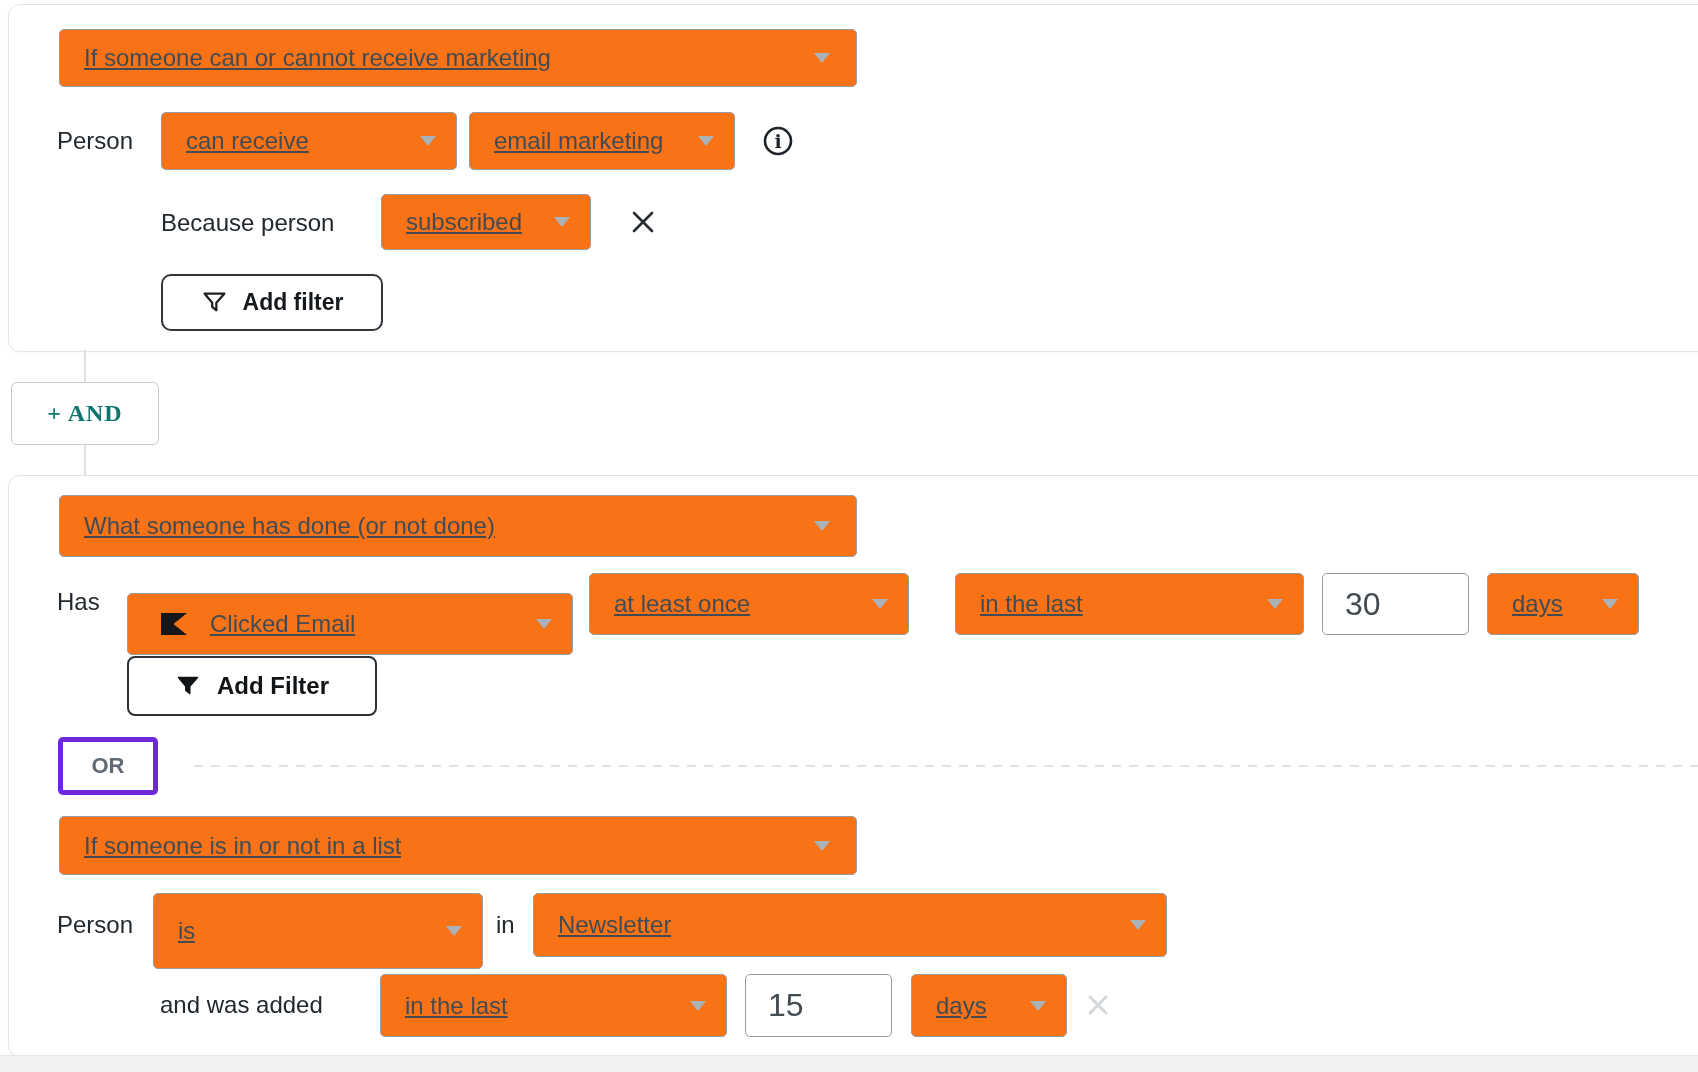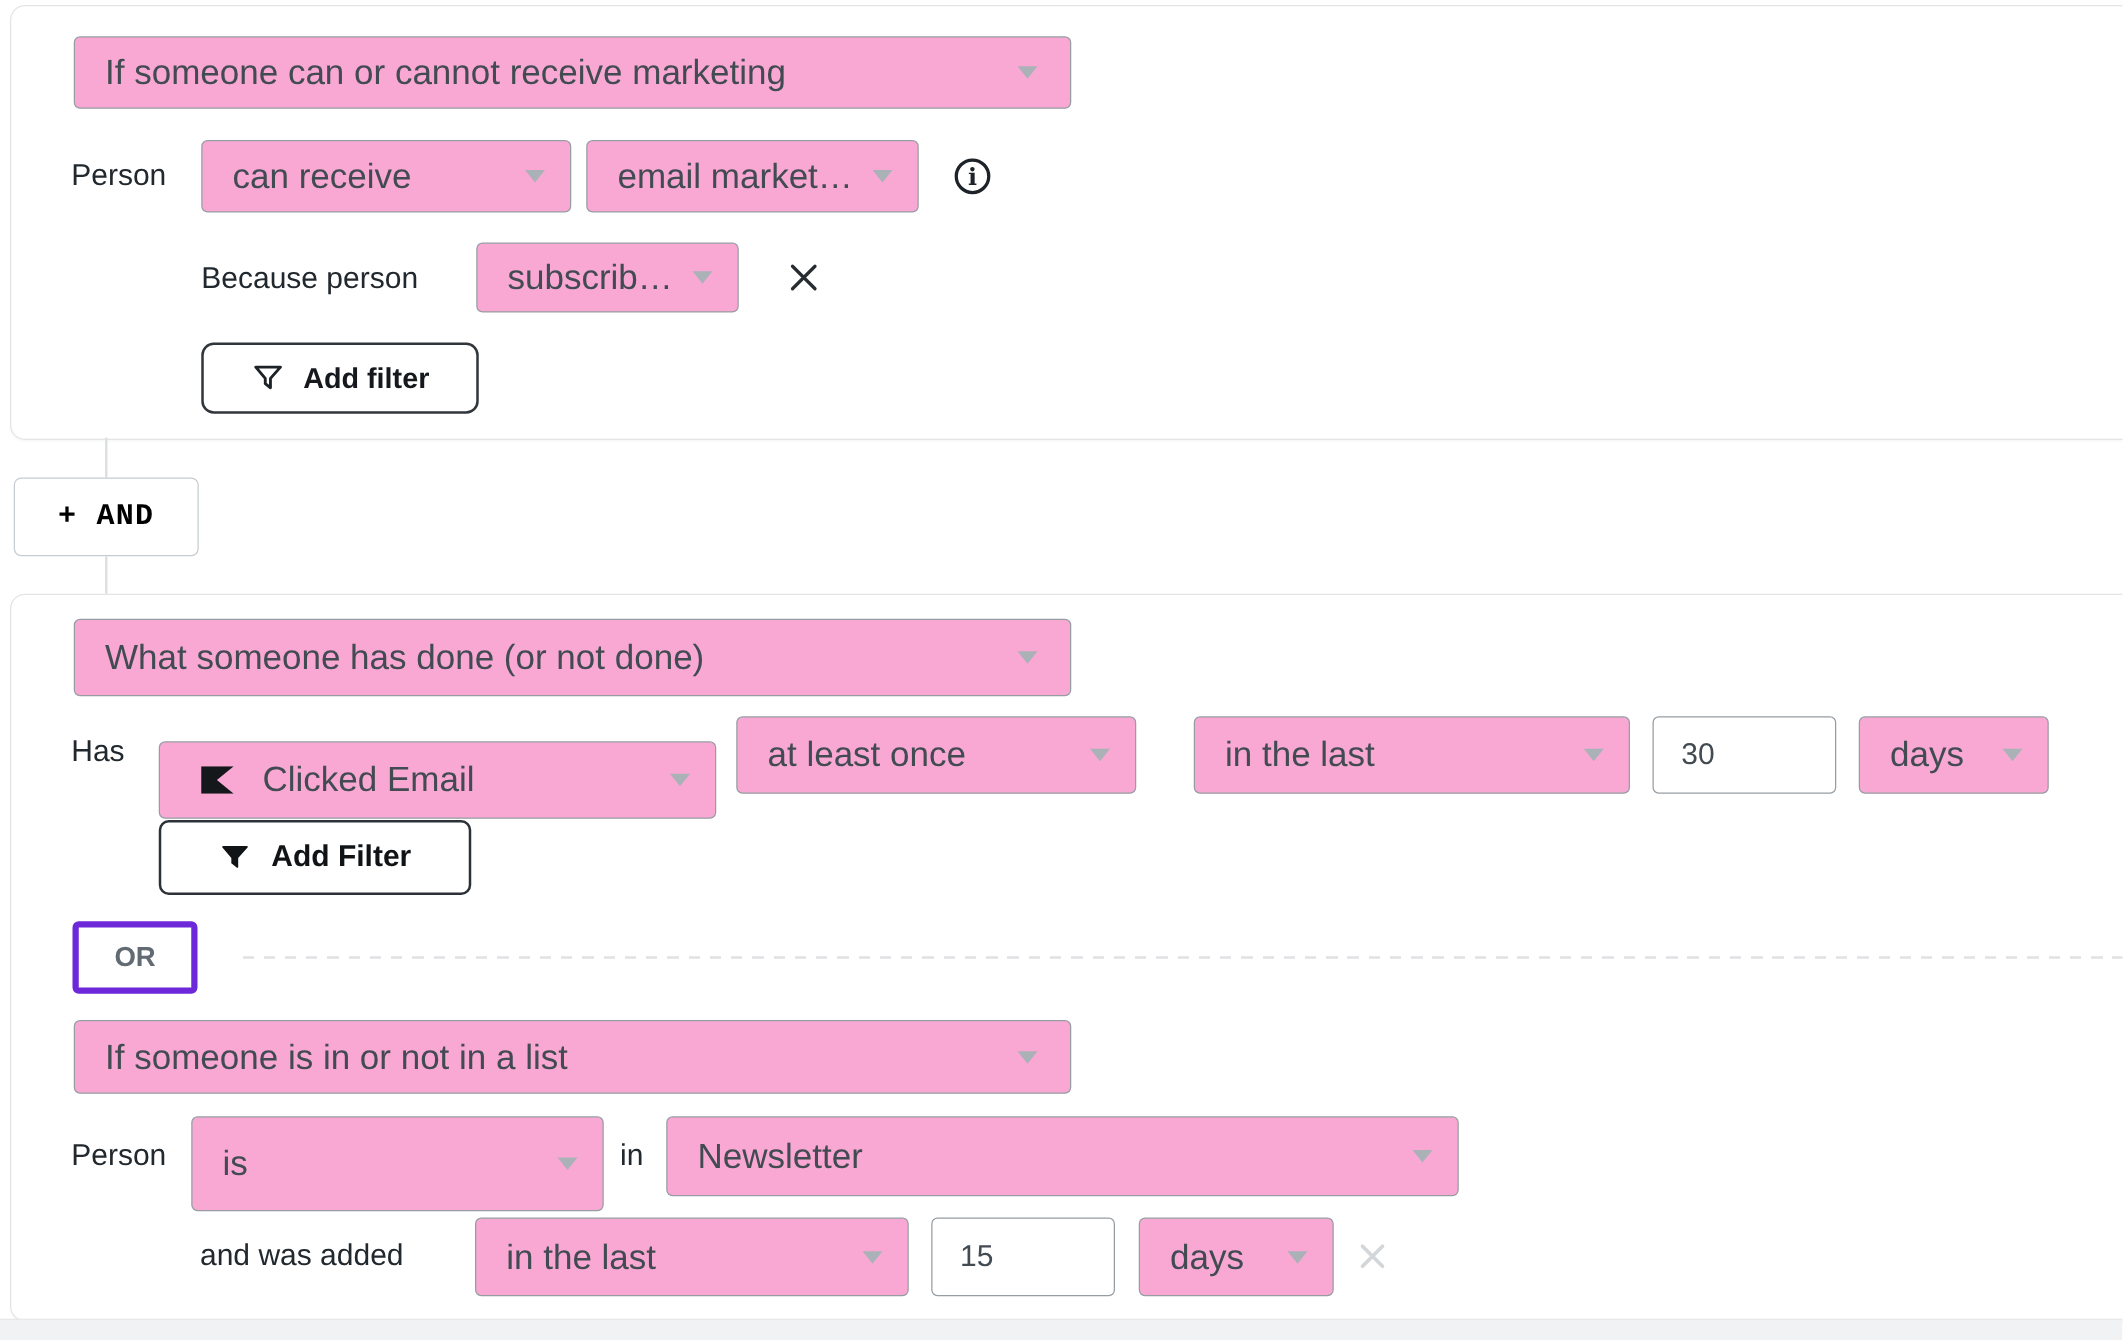--- a/index.html
+++ b/index.html
@@ -12,36 +12,37 @@
   
   .card{
     position:absolute;left:8px;right:-14px;background:#fff;
     border:1px solid #e2e4e6;border-radius:12px;
     box-shadow:0 1px 2px rgba(40,50,60,0.03);
   }
   .card1{top:4px;height:346px;}
   .card2{top:475px;height:580px;}
   
   .select{
-    position:absolute;box-sizing:border-box;background:#f9a8d4;
+    position:absolute;box-sizing:border-box;background:#f97316;
     border:1px solid #969da3;border-radius:5px;
     display:flex;align-items:center;justify-content:space-between;
-    padding:0 20px 0 24px;font-size:28px;color:#434b52;cursor:pointer;
+    padding:0 20px 0 24px;font-size:24px;color:#434b52;cursor:pointer;
     white-space:nowrap;
+    text-decoration:underline;
   }
   .select .txt{overflow:hidden;text-overflow:ellipsis;}
   .chev{
     width:0;height:0;flex:none;margin-left:14px;
     border-left:8px solid transparent;border-right:8px solid transparent;
     border-top:10px solid #aab1b7;
   }
   .tinput{
     position:absolute;box-sizing:border-box;background:#fff;
     border:1px solid #969da3;border-radius:5px;
-    font-size:24px;color:#434b52;padding:0 0 0 22px;
+    font-size:32px;color:#434b52;padding:0 0 0 22px;
     font-family:"Liberation Sans","DejaVu Sans",sans-serif;outline:none;
   }
   .lbl{position:absolute;font-weight:400;color:#21282e;font-size:24px;line-height:1;}
   
   .sel-main1{left:50px;top:24px;width:798px;height:58px;padding-right:26px;}
   .lbl-person1{left:48px;top:124px;}
   .sel-consent{left:152px;top:107px;width:296px;height:58px;}
   .sel-channel{left:460px;top:107px;width:266px;height:58px;}
   .info-btn{position:absolute;left:753px;top:120px;width:32px;height:32px;cursor:pointer;background:none;border:none;padding:0;}
   .lbl-because{left:152px;top:206px;}
@@ -55,22 +56,22 @@
     font-family:inherit;
   }
   
   .vline{position:absolute;left:84px;width:2px;background:#dde0e3;}
   .vline.a{top:350px;height:32px;}
   .vline.b{top:445px;height:30px;}
   .btn-and{
     position:absolute;left:11px;top:382px;width:148px;height:63px;
     background:#fff;border:1.5px solid #c5cbd0;border-radius:6px;
     display:flex;align-items:center;justify-content:center;
-    font-size:24px;font-weight:700;color:#000000;letter-spacing:1px;
-    cursor:pointer;font-family:Liberation Mono, monospace;box-sizing:border-box;
+    font-size:24px;font-weight:700;color:#0f766e;letter-spacing:1px;
+    cursor:pointer;font-family:Liberation Serif, serif;box-sizing:border-box;
   }
   
   .sel-main2{left:50px;top:19px;width:798px;height:62px;padding-right:26px;}
   .lbl-has{left:48px;top:114px;}
   .sel-metric{left:118px;top:97px;width:446px;height:62px;padding-left:32px;margin-top:20px;}
   .sel-metric .flag{flex:none;margin-right:22px;}
   .sel-metric .mwrap{display:flex;align-items:center;overflow:hidden;}
   .sel-freq{left:580px;top:97px;width:320px;height:62px;}
   .sel-time1{left:946px;top:97px;width:349px;height:62px;}
   .in-qty1{left:1313px;top:97px;width:147px;height:62px;}

